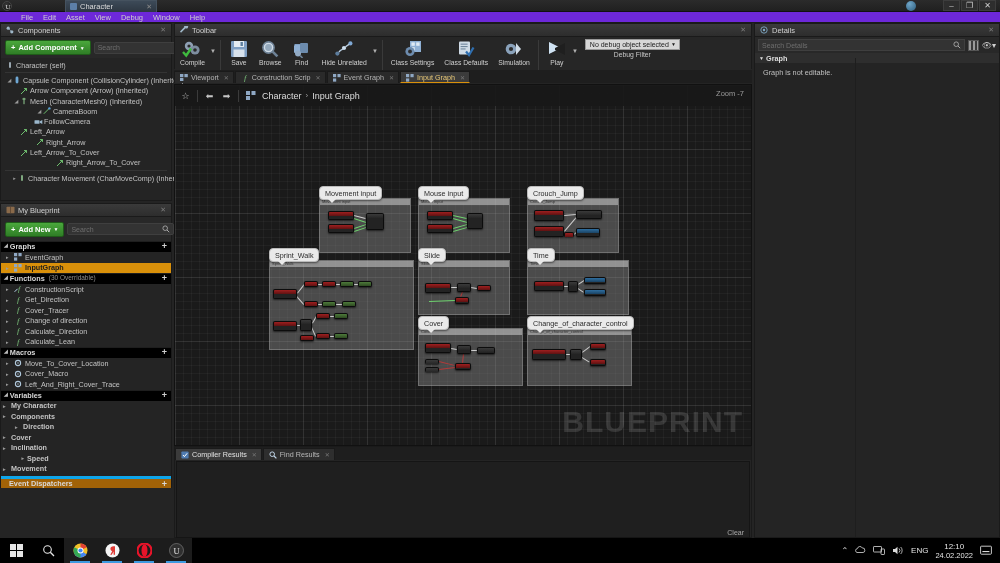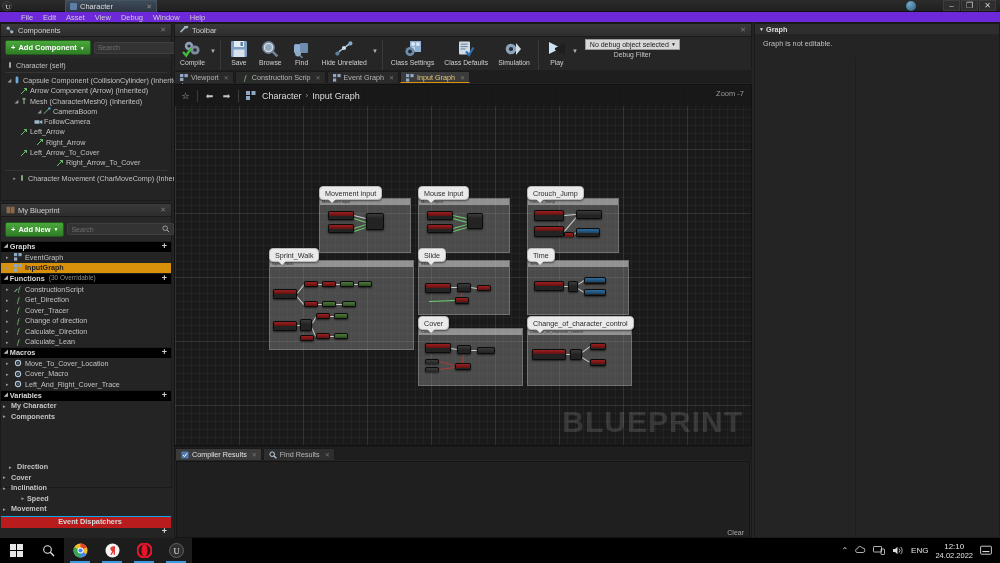--- a/index.html
+++ b/index.html
@@ -77,23 +77,23 @@
     border-top:1px solid #1e1e1e; }
   .section-hdr .plus { margin-left:auto; margin-right:4px; color:#cfcfcf; font-size:9px;
     font-weight:bold; line-height:9px;}
   .section-hdr .tri { font-size:5px; margin-right:2px; color:#bbb; }
   .section-hdr .sub { font-weight:normal; color:#8d8d8d; font-size:6.5px; margin-left:4px; }
   .bprow { display:flex; align-items:center; height:10.5px; font-size:7.2px;
     color:#c4c4c4; padding-left:5px; gap:3px; white-space:nowrap; }
   .bprow.sel { background:#d9900a; color:#1d1d1d; font-weight:bold; }
   .bprow .tri { font-size:5px; color:#9a9a9a; width:5px; }
   .bprow .gi { width:8px; height:8px; flex:0 0 8px; }
-  .eventdisp { display:flex; align-items:center; height:12px; background:#b91c1c;
+  .eventdisp { display:flex; align-items:center; height:12px; background:#a16207;
     font-size:7.3px; color:#d8d8d8; font-weight:bold; padding-left:8px;
-    border-top:1px solid #0ea5e9; margin-top:2px;flex-direction:column;}
+    border-top:3px solid #0ea5e9; margin-top:2px;}
   .eventdisp .plus { margin-left:auto; margin-right:4px; font-size:9px; }
 
   
   #toolbar { left:174px; top:23px; width:578px; height:46px; }
   .tb-body { display:flex; align-items:flex-start; height:33px; background:#262626;
     padding-top:2px; }
   .tb-item { display:flex; flex-direction:column; align-items:center; justify-content:flex-start;
     width:auto; min-width:30px; padding:0 5px; }
   .tb-item .glyph { height:20px; display:flex; align-items:center; justify-content:center; }
   .tb-item .cap { font-size:6.8px; color:#d0d0d0; margin-top:0px; white-space:nowrap; }
@@ -543,21 +543,21 @@
           <span class="plus">+</span>
         </div>
         <div class="bprow" style="font-weight: bold; padding-left: 2px;">
           <span class="tri">▸</span>
           <span>My Character</span>
         </div>
         <div class="bprow" style="font-weight: bold; padding-left: 2px;">
           <span class="tri">▸</span>
           <span>Components</span>
         </div>
-        <div class="bprow" style="font-weight: bold; padding-left: 8px; margin-top: 40px;">
+        <div class="bprow" style="font-weight: bold; padding-left: 14px;">
           <span class="tri">▸</span>
           <span>Direction</span>
         </div>
         <div class="bprow" style="font-weight: bold; padding-left: 2px;">
           <span class="tri">▸</span>
           <span>Cover</span>
         </div>
         <div class="bprow" style="font-weight: bold; padding-left: 2px;">
           <span class="tri">▸</span>
           <span>Inclination</span>
@@ -1043,20 +1043,43 @@
           <span>Find Results</span>
           <span class="x">✕</span>
         </div>
       </div>
     <div class="rbody">
       <span class="clearbtn">Clear</span>
     </div>
   </div>
 
   <div class="panel" id="details">
+    <div class="panel-tab">
+      <span class="ico">
+        <svg width="8" height="8" viewBox="0 0 8 8">
+            <circle cx="4" cy="4" r="3.2" fill="none" stroke="#7fa8c4" stroke-width="0.9"></circle>
+            <circle cx="4" cy="4" r="1.2" fill="#7fa8c4"></circle>
+          </svg>
+      </span>
+      <span class="ttl">Details</span>
+      <span class="cls">✕</span>
+    </div>
+    <div class="dsearch">
+      <div class="sb">
+        <input placeholder="Search Details" style="">
+        <span class="mag">
+          <svg width="8" height="8" viewBox="0 0 8 8">
+              <circle cx="3.2" cy="3.2" r="2.3" stroke="#b5b5b5" fill="none" stroke-width="0.8"></circle>
+              <path d="M5 5 L7.2 7.2" stroke="#b5b5b5" stroke-width="0.9"></path>
+            </svg>
+        </span>
+      </div>
+      <span class="grid-ico"></span>
+      <span class="eye">👁▾</span>
+    </div>
     <div class="drow-hdr">
       <span class="tri">▼</span>
       <span>Graph</span>
     </div>
     <div class="dmsg">Graph is not editable.</div>
     <div class="dcolsplit"></div>
   </div>
 
   <div class="taskbar">
     <div class="tb-icons">

